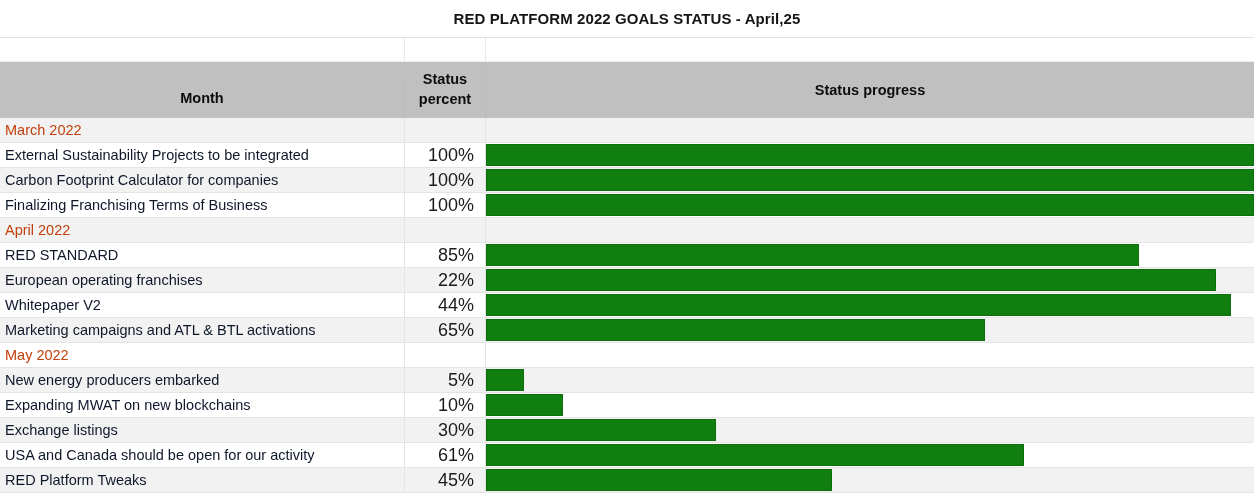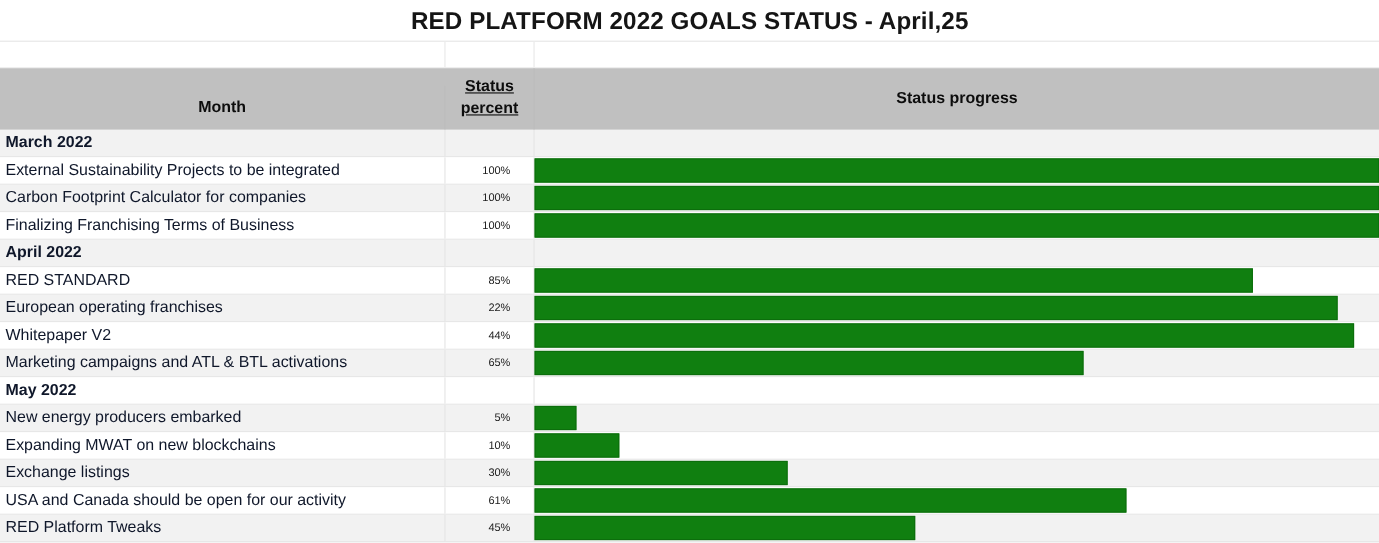--- a/index.html
+++ b/index.html
@@ -22,21 +22,21 @@
   
   .title-row {
     height: 38px;
     display: flex;
     align-items: center;
     justify-content: center;
     background: #ffffff;
     border-bottom: 1px solid #e2e2e2;
   }
   .title-text {
-    font-size: 22px;
+    font-size: 15px;
     font-weight: bold;
     color: #151515;
     letter-spacing: 0.1px;
     white-space: nowrap;
   }
 
   
   .spacer-row {
     height: 24px;
     background: #ffffff;
@@ -57,21 +57,21 @@
     display: flex;
     align-items: center;
     justify-content: center;
     text-align: center;
     font-size: 14.5px;
     font-weight: bold;
     color: #0d0d0d;
     border-right: 1px solid #bcbcbc;
   }
   .head-month   { width: 405px; margin-top: 16px; }
-  .head-percent { width: 81px; line-height: 1.35; text-decoration: underline; }
+  .head-percent { width: 81px; line-height: 1.35; }
   .head-prog    { flex: 1 1 auto; border-right: none; }
 
   
   .row {
     height: 25px;
     display: flex;
     align-items: stretch;
     border-bottom: 1px solid #e4e4e4;
   }
   .row.alt  { background: #f2f2f2; }
@@ -82,31 +82,31 @@
     display: flex;
     align-items: center;
     padding-left: 5px;
     font-size: 14.5px;
     color: #0f172a;
     white-space: nowrap;
     overflow: hidden;
     border-right: 1px solid #e4e4e4;
   }
   .row.month-head .c-label {
-    font-weight: bold;
-    color: #0f172a;
+    font-weight: normal;
+    color: #c2410c;
   }
 
   .c-pct {
     width: 81px;
     display: flex;
     align-items: center;
     justify-content: flex-end;
-    padding-right: 21px;
-    font-size: 10px;
+    padding-right: 11px;
+    font-size: 18px;
     color: #1b1b1b;
     border-right: 1px solid #e4e4e4;
   }
 
   .c-prog {
     flex: 1 1 auto;
     position: relative;
     padding: 1px 0;
   }
   .bar {

